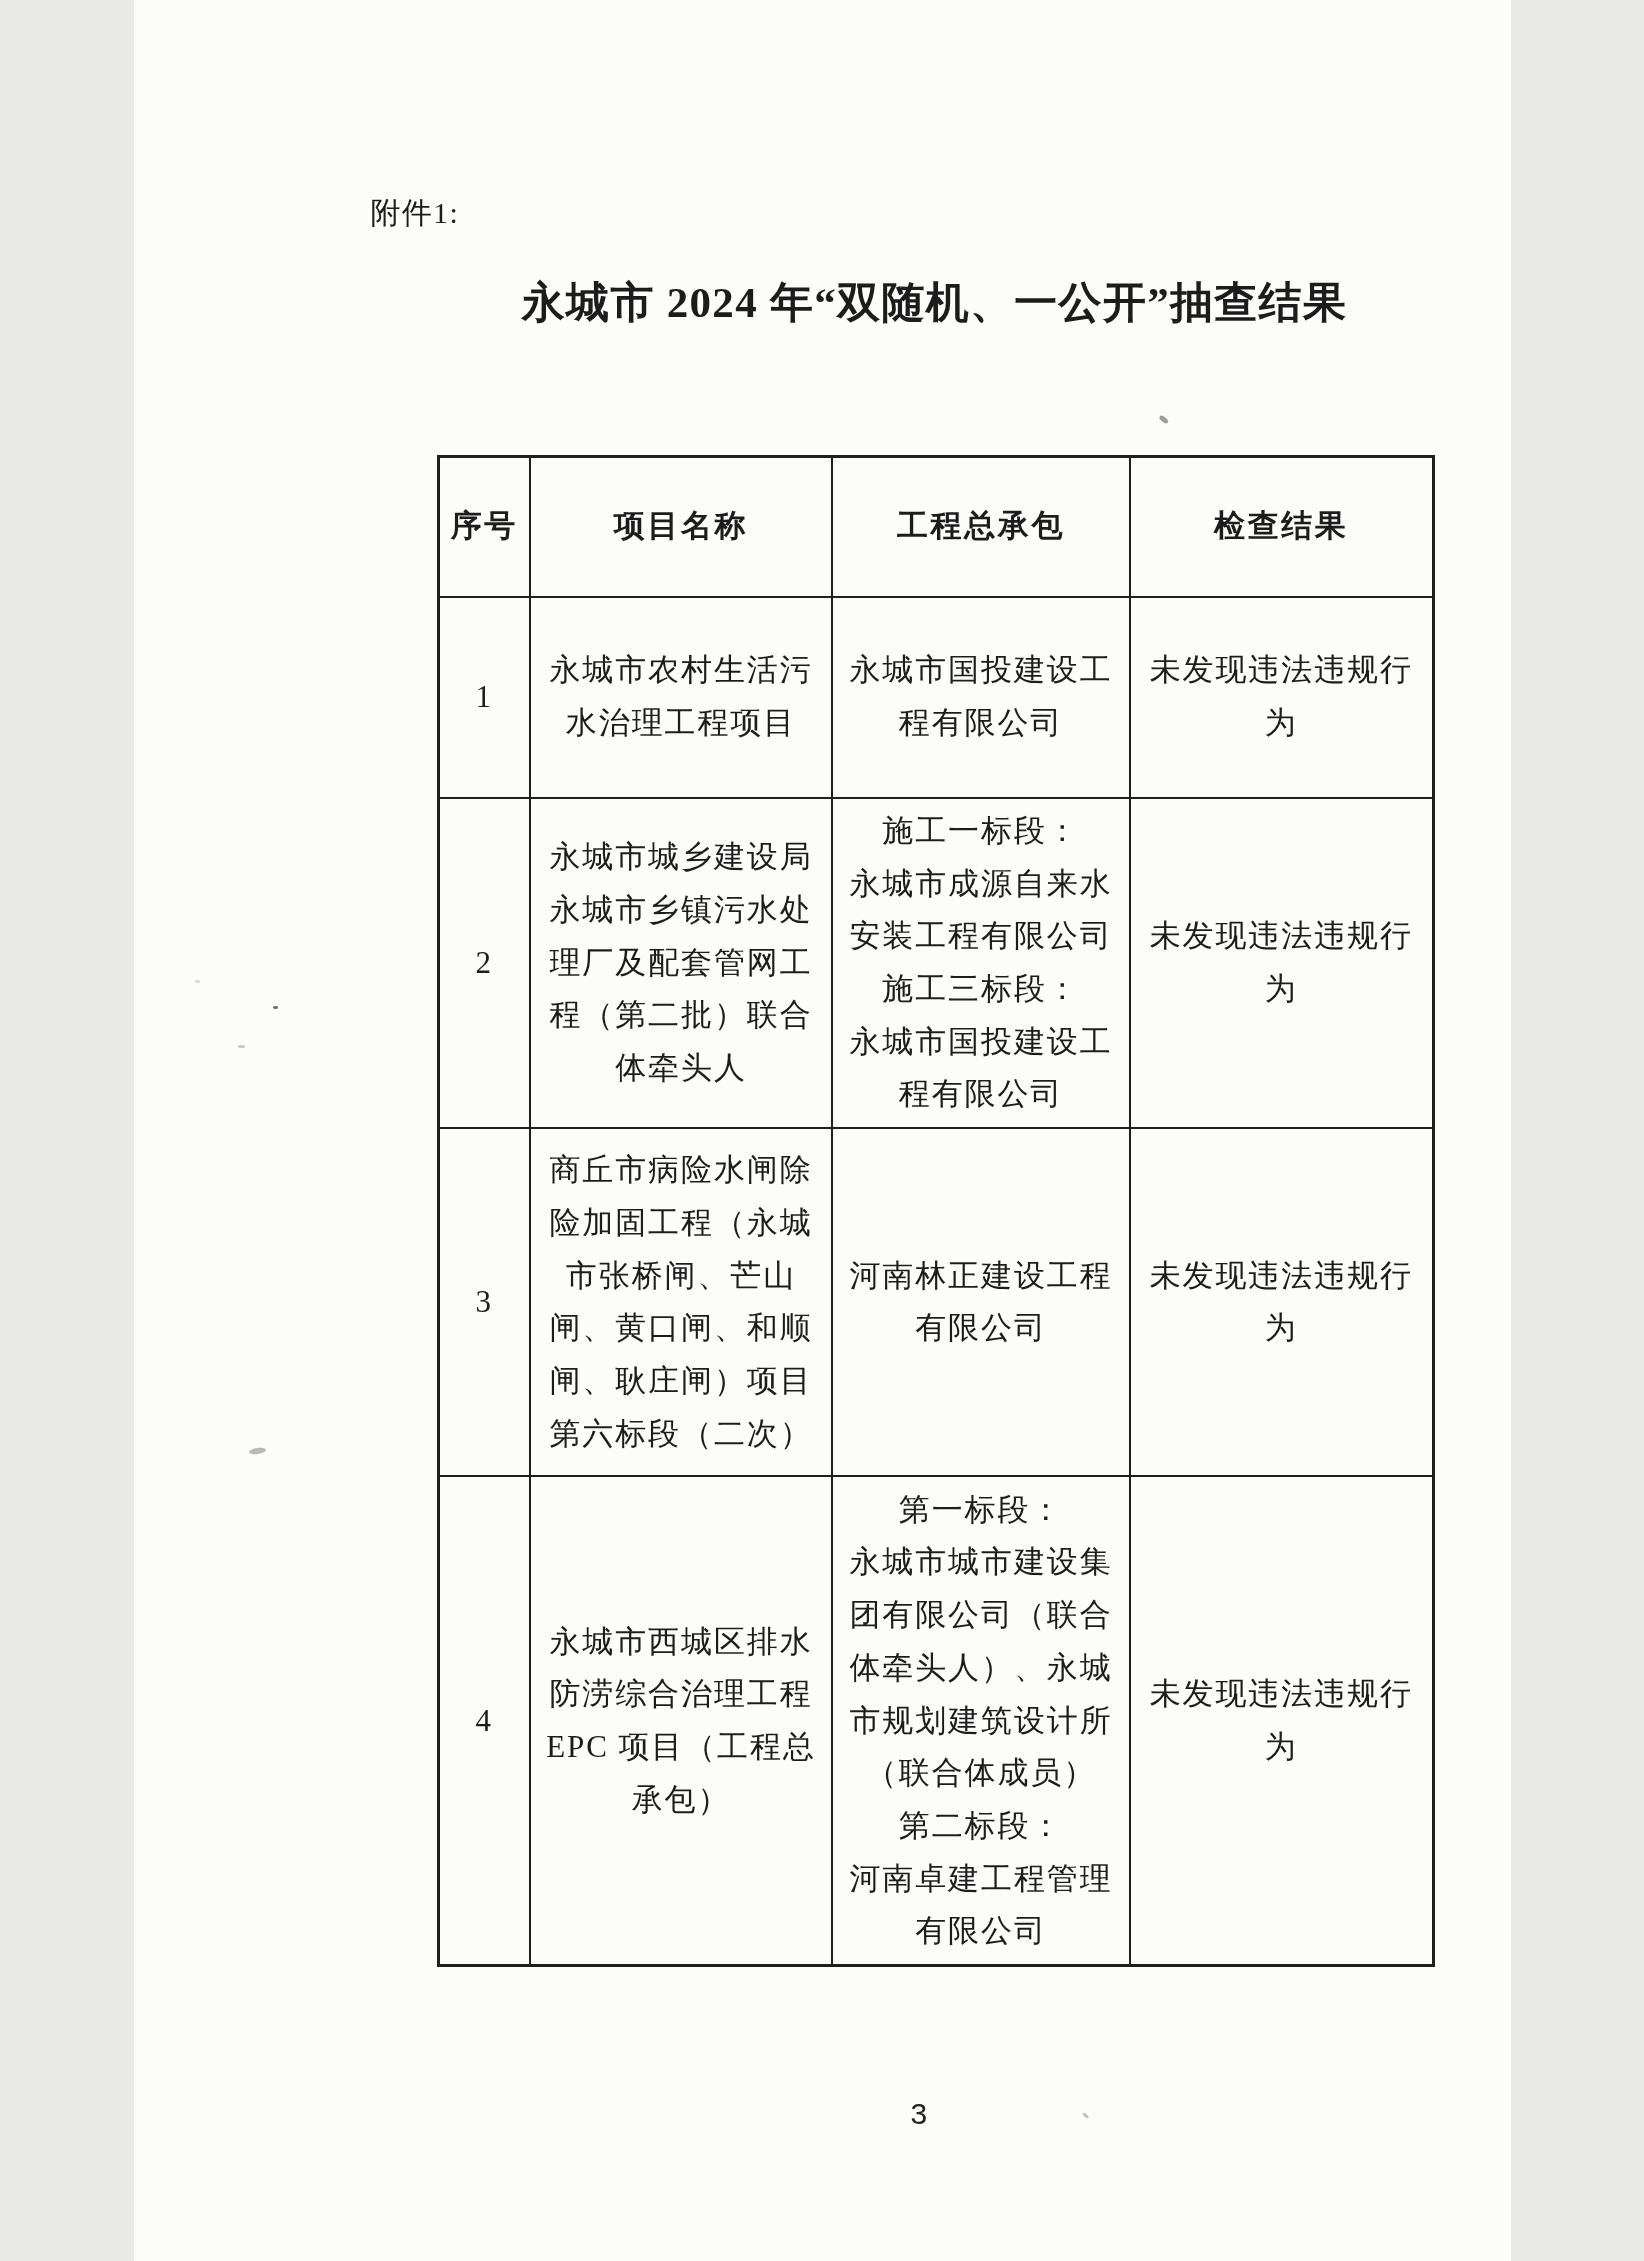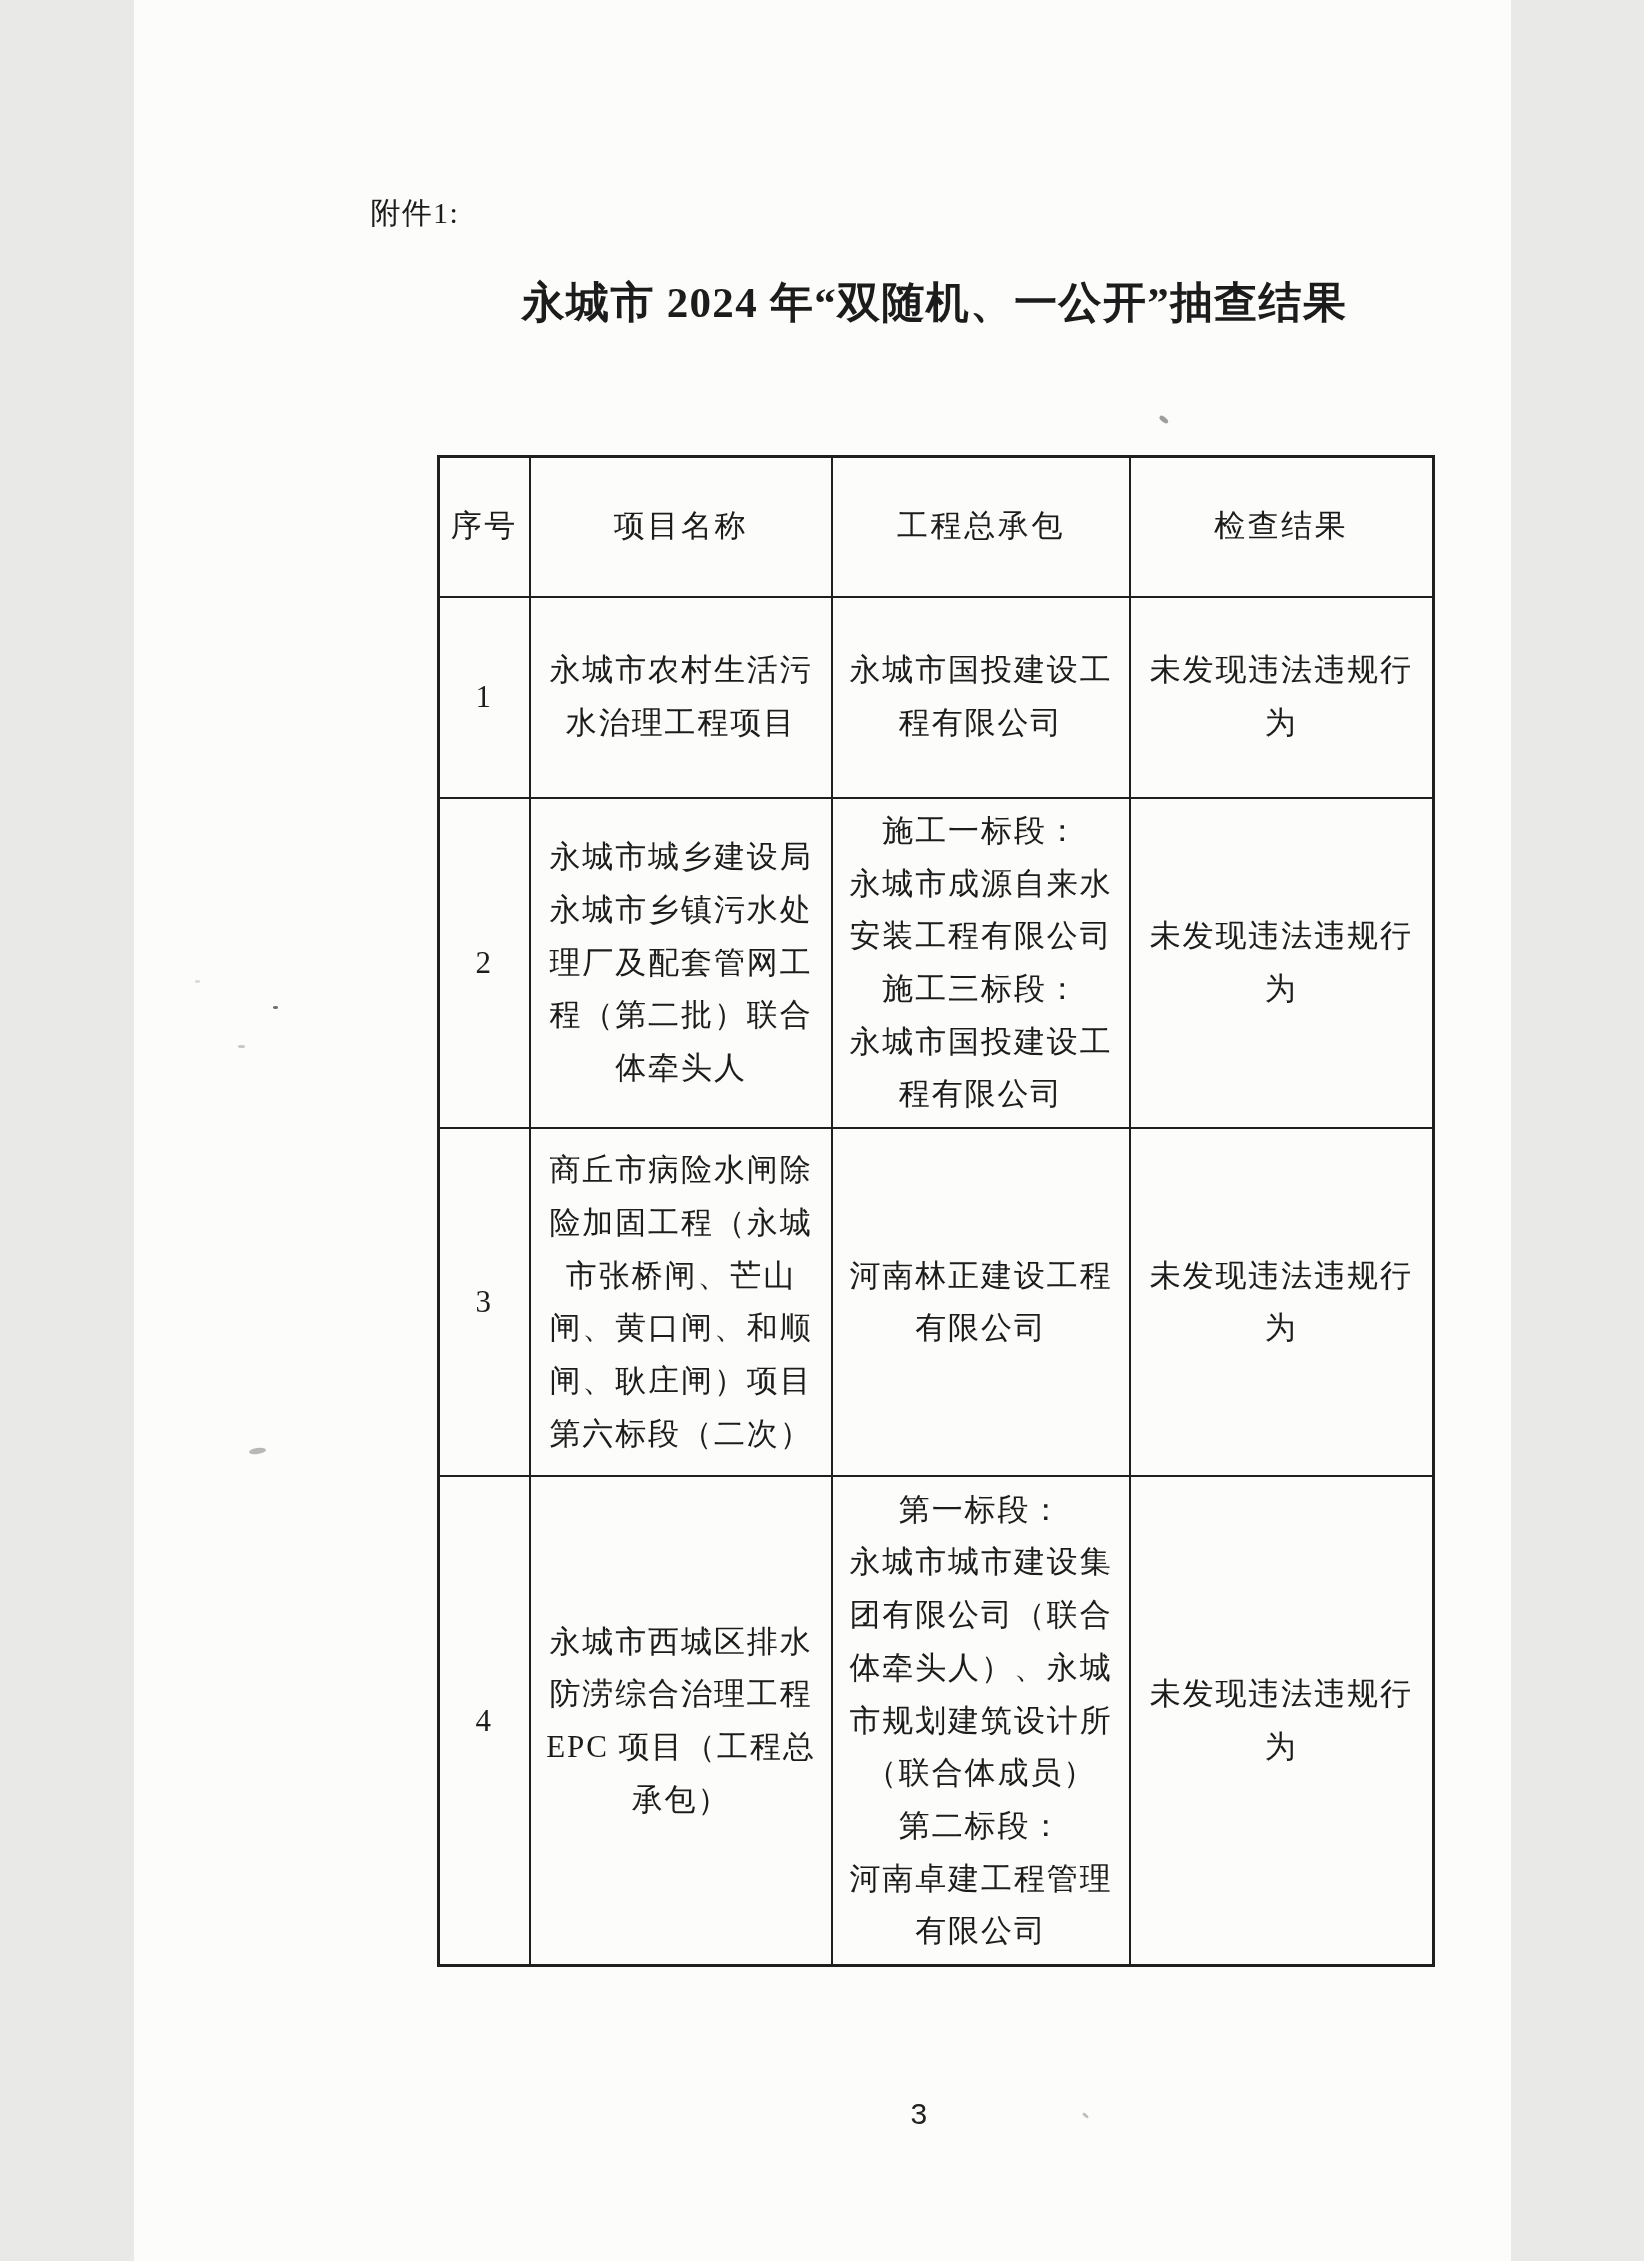--- a/index.html
+++ b/index.html
@@ -55,21 +55,21 @@
     text-align:center;
     vertical-align:middle;
     font-size:31px;
     letter-spacing:1.9px;
     line-height:1.7;
     padding:6.4px 7.7px;
     color:var(--ink);
     font-weight:normal;
   }
   table.results thead th{
-    font-weight:400;
+    font-weight:700;
     letter-spacing:2.6px;
   }
   tr.hdr{height:140px;}
   tr.r1{height:201px;}
   tr.r2{height:323px;}
   tr.r3{height:348px;}
   tr.r4{height:458px;}
   td.winner{white-space:pre-line;}
   td.tight{line-height:1.5;margin-left:13px;}
   td.num{letter-spacing:0;}

